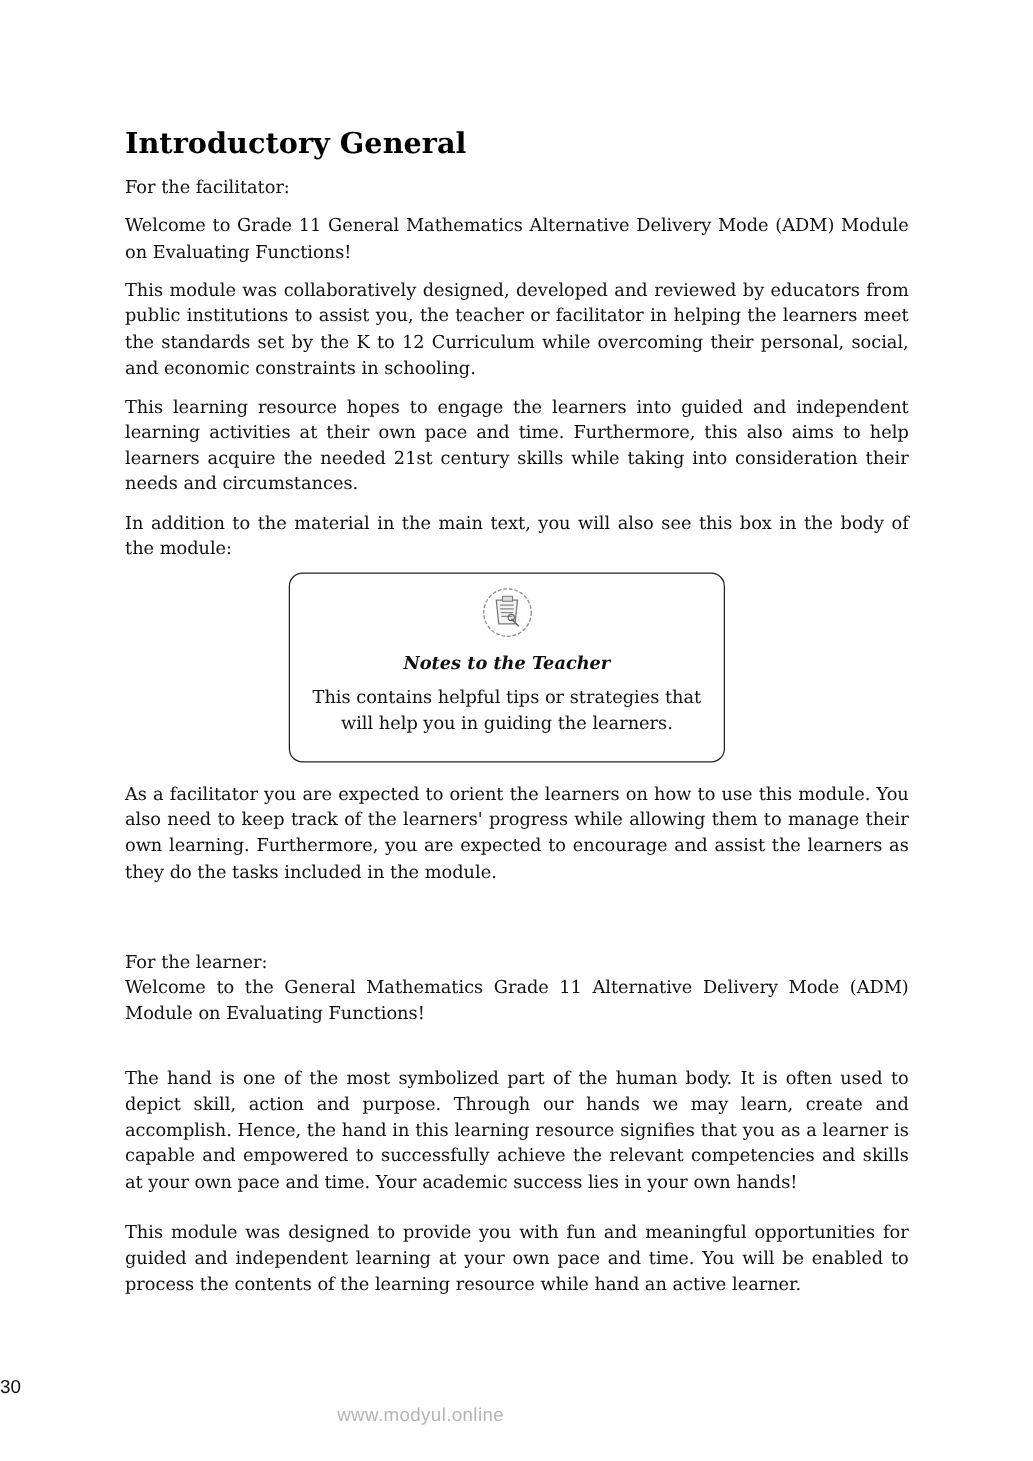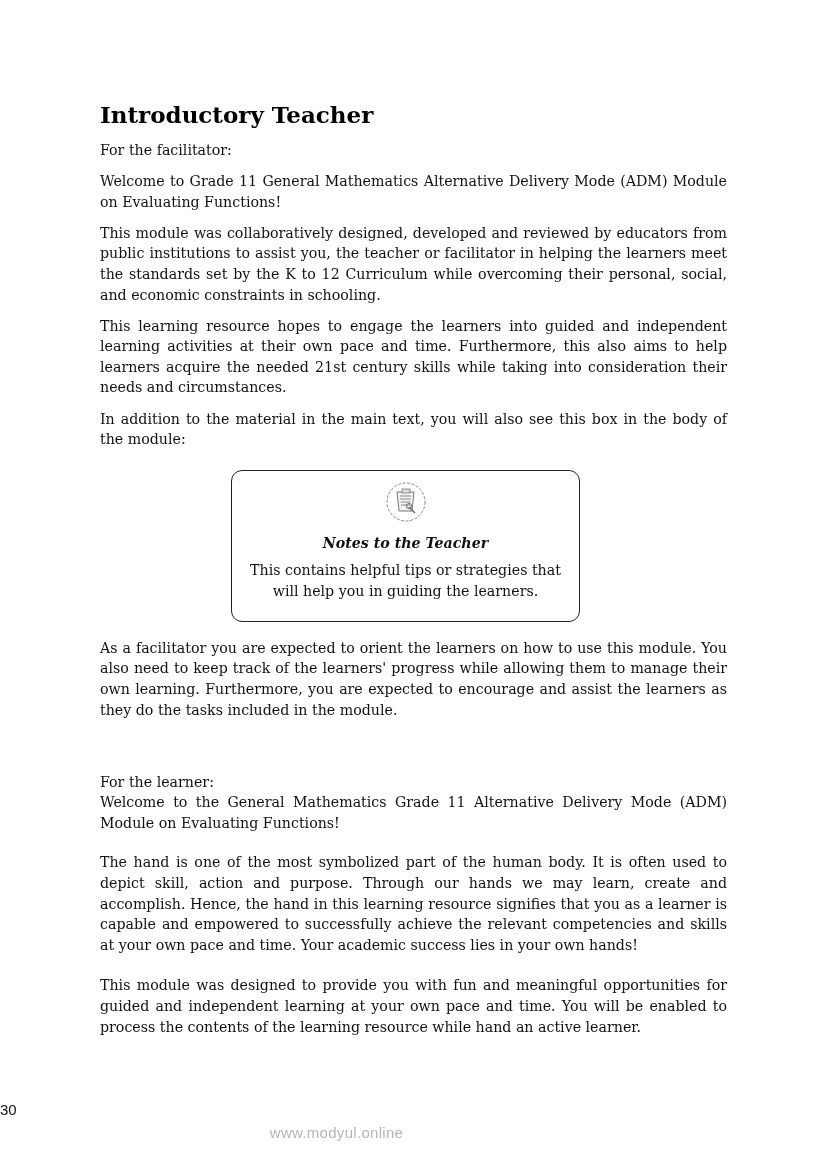--- a/index.html
+++ b/index.html
@@ -9,21 +9,21 @@
     font-family: "DejaVu Serif", serif; color: #111;
     font-size: 14.2px; line-height: 20.6px;
   }
   h1 {
     font-family: "DejaVu Serif", serif; font-weight: bold;
     font-size: 23px; line-height: 28px; margin: 5px 0 11px 0; color: #000;
   }
   p { margin: 0 0 10.5px 0; text-align: justify; }
   .label { margin-bottom: 10.5px; }
   .note-box {
-    margin: 20px 0 16px 131px; width: 349px; height: 152px;
+    margin: 8px 0 16px 131px; width: 349px; height: 152px;
     border: 1.3px solid #222; border-radius: 11px;
     box-sizing: border-box; padding: 8px 14px 0 14px; text-align: center;
   }
   .note-icon { display: block; margin: 2px auto 10px auto; width: 42px; height: 42px; }
   .note-title { font-weight: bold; font-style: italic; margin: 0 0 7px 0; text-align: center; font-size: 14.2px; }
   .note-text { text-align: center; margin: 0; }
   .gap-lg { height: 41px; }
   .learner-label { margin: 0; }
   .footer-num {
     position: absolute; top: 1101px; left: 0; width: 826px; 
@@ -31,21 +31,21 @@
   }
   .footer-url {
     position: absolute; top: 1124px; left: 0; width: 673px; text-align: center;
     font-family: "Liberation Sans", sans-serif; font-size: 15px; color: #b5b5b5; letter-spacing: 0.3px;
   }
 </style>
 </head>
 <body>
 
 <div class="page">
-  <h1>Introductory Teacher</h1>
+  <h1>Introductory General</h1>
 
   <p class="label">For the facilitator:</p>
   <p>Welcome to Grade 11 General Mathematics Alternative Delivery Mode (ADM) Module on Evaluating Functions!</p>
   <p>This module was collaboratively designed, developed and reviewed by educators from public institutions to assist you, the teacher or facilitator in helping the learners meet the standards set by the K to 12 Curriculum while overcoming their personal, social, and economic constraints in schooling.</p>
   <p>This learning resource hopes to engage the learners into guided and independent learning activities at their own pace and time. Furthermore, this also aims to help learners acquire the needed 21st century skills while taking into consideration their needs and circumstances.</p>
   <p style="margin-bottom:4px">In addition to the material in the main text, you will also see this box in the body of the module:</p>
 
   <div class="note-box">
     <svg class="note-icon" viewBox="0 0 42 42">
       <circle cx="21" cy="21" r="19" fill="none" stroke="#888" stroke-width="1" stroke-dasharray="3 1.5"></circle>
@@ -60,19 +60,19 @@
     </svg>
     <p class="note-title">Notes to the Teacher</p>
     <p class="note-text">This contains helpful tips or strategies that will help you in guiding the learners.</p>
   </div>
 
   <p>As a facilitator you are expected to orient the learners on how to use this module. You also need to keep track of the learners' progress while allowing them to manage their own learning. Furthermore, you are expected to encourage and assist the learners as they do the tasks included in the module.</p>
 
   <div class="gap-lg"></div>
 
   <p class="learner-label">For the learner:</p>
-  <p style="margin-bottom:19px">Welcome to the General Mathematics Grade 11 Alternative Delivery Mode (ADM) Module on Evaluating Functions!</p>
+  <p style="margin-bottom:32px">Welcome to the General Mathematics Grade 11 Alternative Delivery Mode (ADM) Module on Evaluating Functions!</p>
   <p style="margin-bottom:20px">The hand is one of the most symbolized part of the human body. It is often used to depict skill, action and purpose. Through our hands we may learn, create and accomplish. Hence, the hand in this learning resource signifies that you as a learner is capable and empowered to successfully achieve the relevant competencies and skills at your own pace and time. Your academic success lies in your own hands!</p>
   <p>This module was designed to provide you with fun and meaningful opportunities for guided and independent learning at your own pace and time. You will be enabled to process the contents of the learning resource while hand an active learner.</p>
 </div>
 
 <div class="footer-num">30</div>
 <div class="footer-url">www.modyul.online</div>
 
 </body></html>

